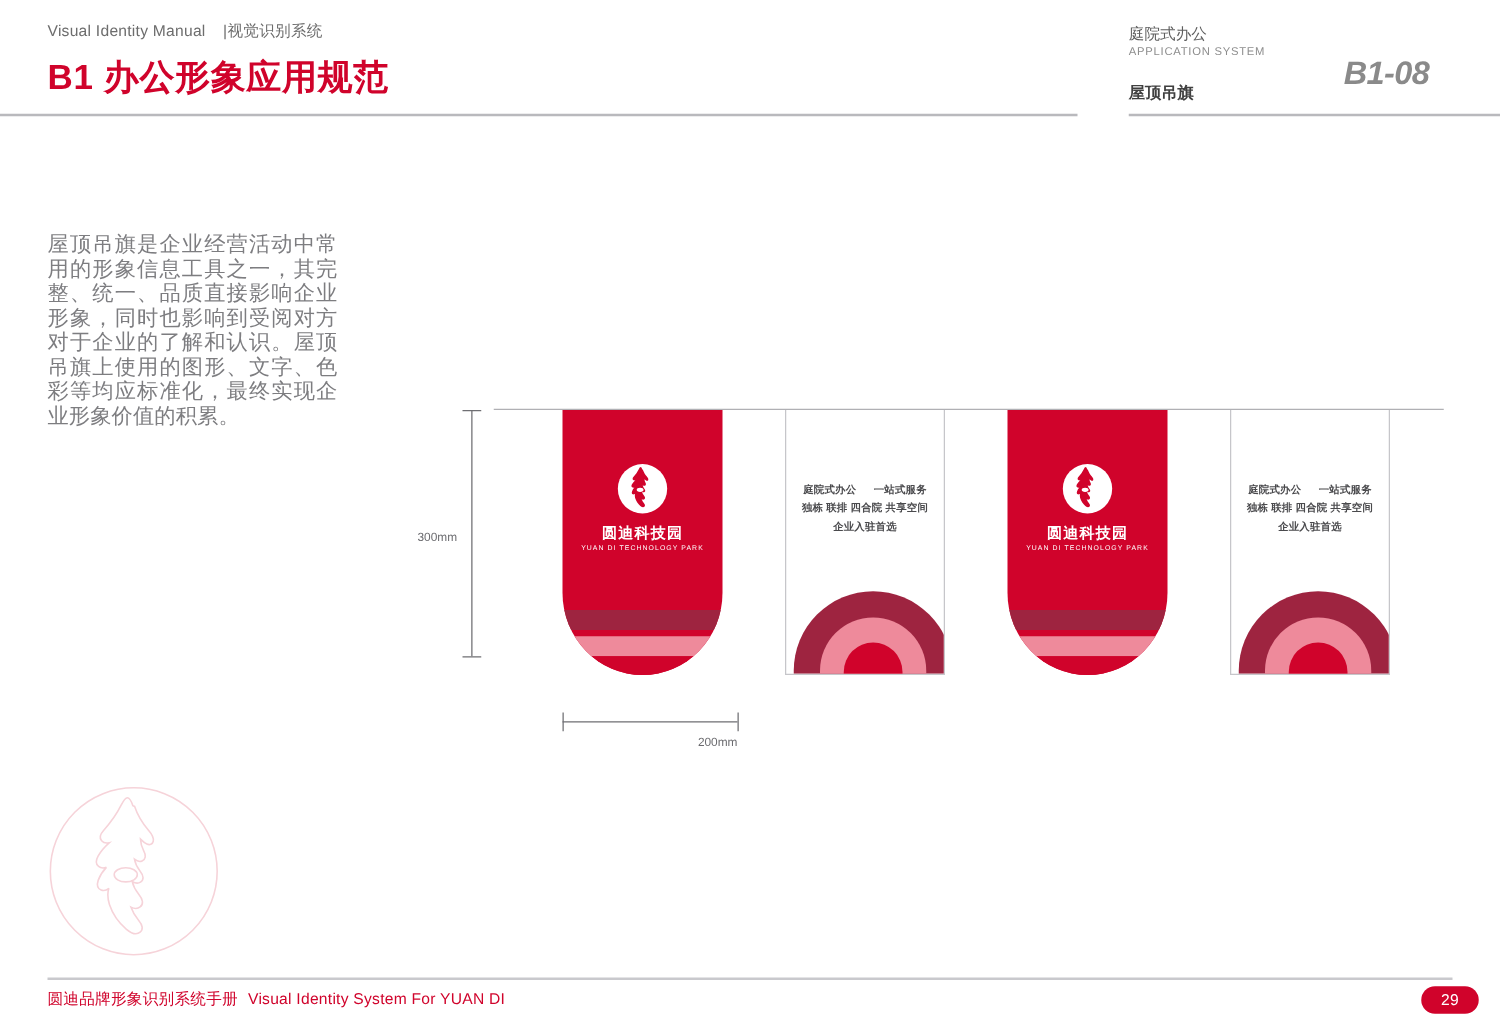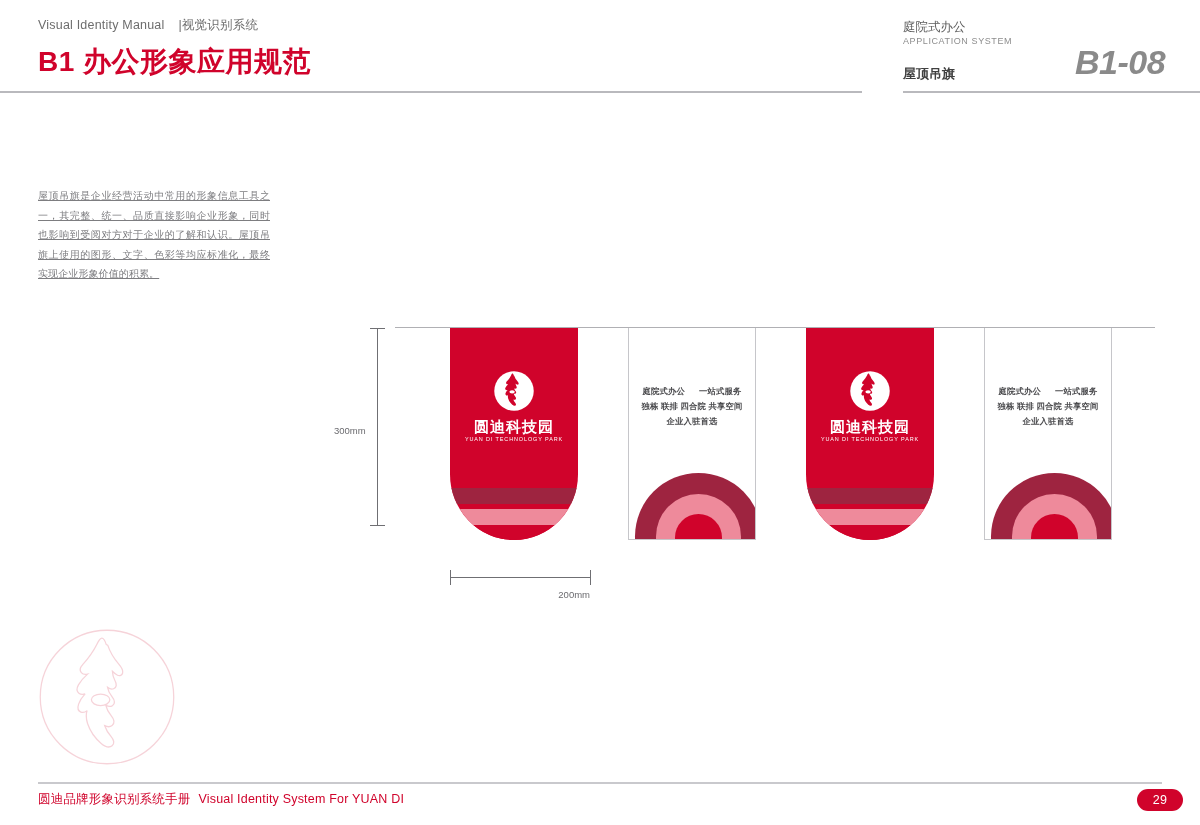--- a/index.html
+++ b/index.html
@@ -63,21 +63,21 @@
     font-size: 13px;
     color: #404040;
     font-weight: bold;
     line-height: 18px;
     margin-top: 17px;
   }
   .header-code {
     position: absolute;
     left: 1075px;
     top: 43px;
-    font-size: 34px;
+    font-size: 26px;
     font-weight: bold;
     font-style: italic;
     color: #8a8a8a;
     letter-spacing: -0.5px;
     white-space: nowrap;
   }
 
   .rule-left {
     position: absolute;
     left: 0px;
@@ -94,26 +94,25 @@
     height: 2px;
     background: #b9b9bd;
   }
 
   
   .body-copy {
     position: absolute;
     left: 38px;
     top: 186px;
     width: 232px;
-    font-size: 10px;
+    font-size: 17px;
     line-height: 19.5px;
     color: #7d7d80;
     letter-spacing: .1px;
     text-align: justify;
-    text-decoration: underline;
   }
 
   
   .stage {
     position: absolute;
     left: 0;
     top: 0;
     width: 1200px;
     height: 825px;
     pointer-events: none;
@@ -230,21 +229,21 @@
     width: 100%;
     text-align: center;
   }
   .logo-mark {
     width: 42px;
     height: 42px;
     margin: 0 auto 6px auto;
     display: block;
   }
   .logo-cn {
-    font-size: 15px;
+    font-size: 12px;
     font-weight: bold;
     color: #ffffff;
     letter-spacing: 1px;
     line-height: 17px;
     white-space: nowrap;
   }
   .logo-en {
     font-size: 5.4px;
     color: #ffffff;
     letter-spacing: .85px;

